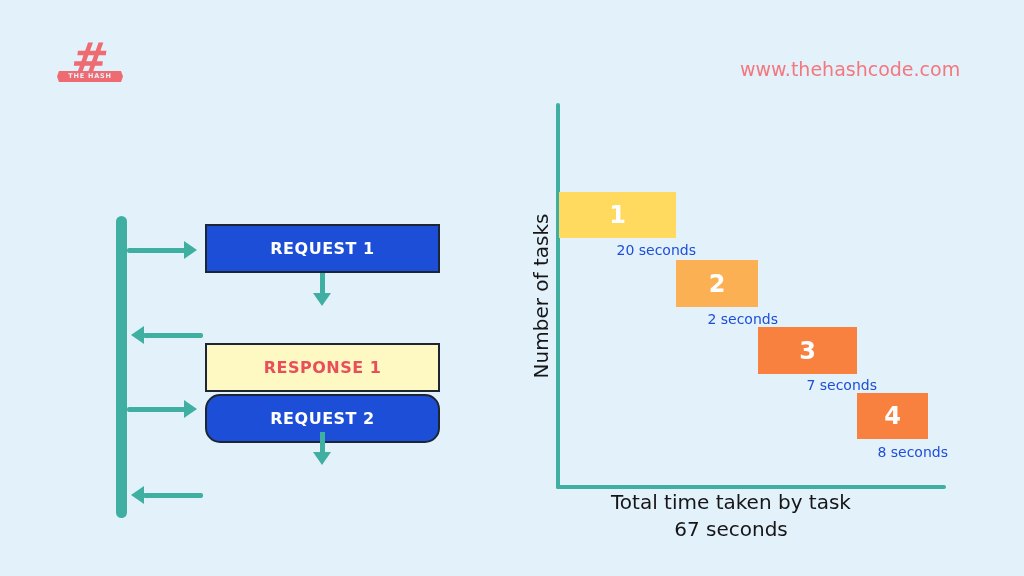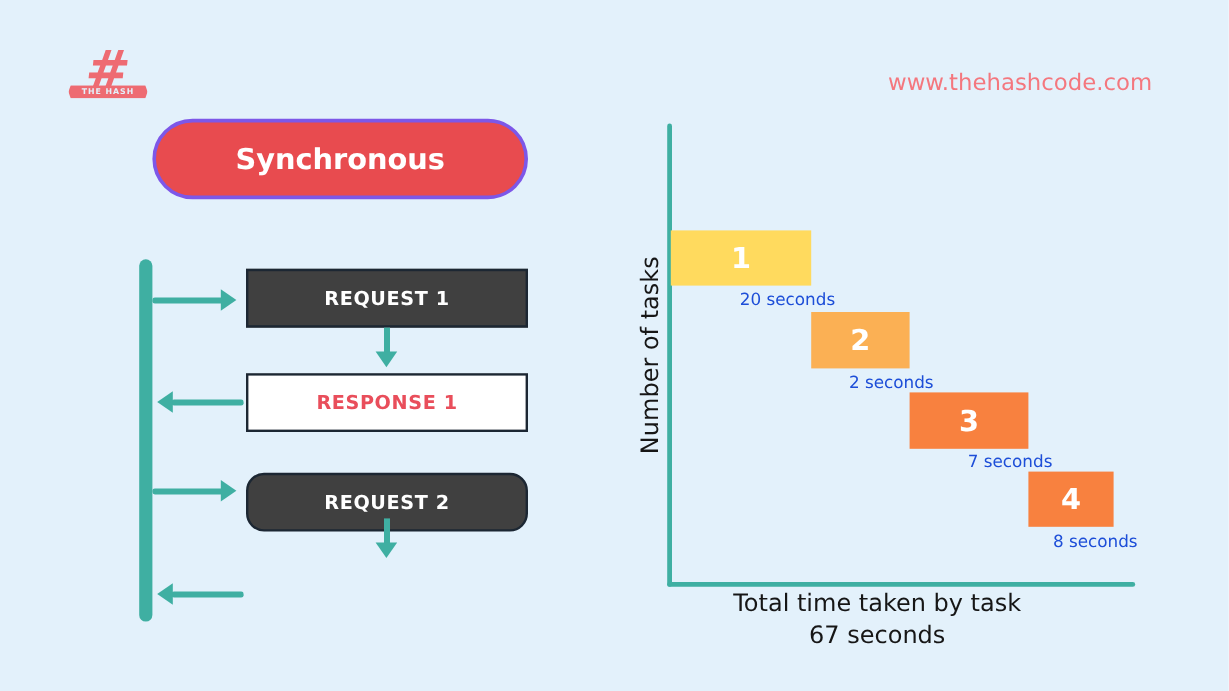--- a/index.html
+++ b/index.html
@@ -53,22 +53,22 @@
     width: 11px; height: 302px;
     background: #3FAFA2; border-radius: 6px;
   }
   .flow-box {
     position: absolute; left: 205px;
     width: 235px; height: 49px;
     border: 2px solid #1C2733;
     display: flex; align-items: center; justify-content: center;
     font-size: 16px; font-weight: 700; letter-spacing: 0.5px;
   }
-  .flow-box.request  { background: #404040; color: #FFFFFF; }
-  .flow-box.response { background: #ffffff; color: #E94E5B; }
+  .flow-box.request  { background: #1d4ed8; color: #FFFFFF; }
+  .flow-box.response { background: #fef9c3; color: #E94E5B; margin-top: 32px; }
   .box-1 { top: 224px; }
   .box-2 { top: 311px; }
   .box-3 { top: 394px; border-radius: 15px; }
   .box-4 { top: 470px; }
 
   .arrow-h { position: absolute; height: 18px; }
   .arrow-h .shaft { position: absolute; top: 7px; height: 5px; background: #3FAFA2; border-radius: 2px; }
   .arrow-right { left: 127px; width: 70px; }
   .arrow-right .shaft { left: 0; width: 60px; }
   .arrow-right .head {
@@ -149,23 +149,20 @@
 
 <div class="canvas">
 
   <div class="logo">
     <span class="hash">#</span>
     <div class="banner">THE HASH CODE</div>
   </div>
 
   <div class="site-url">www.thehashcode.com</div>
 
-  <div class="title-pill">
-    <span>Synchronous</span>
-  </div>
 
   <div class="timeline-bar"></div>
 
   <div class="flow-box request box-1">REQUEST 1</div>
   <div class="flow-box response box-2">RESPONSE 1</div>
   <div class="flow-box request box-3">REQUEST 2</div>
 
   <div class="arrow-h arrow-right arrow-r1">
     <div class="shaft"></div>
       <div class="head"></div>

